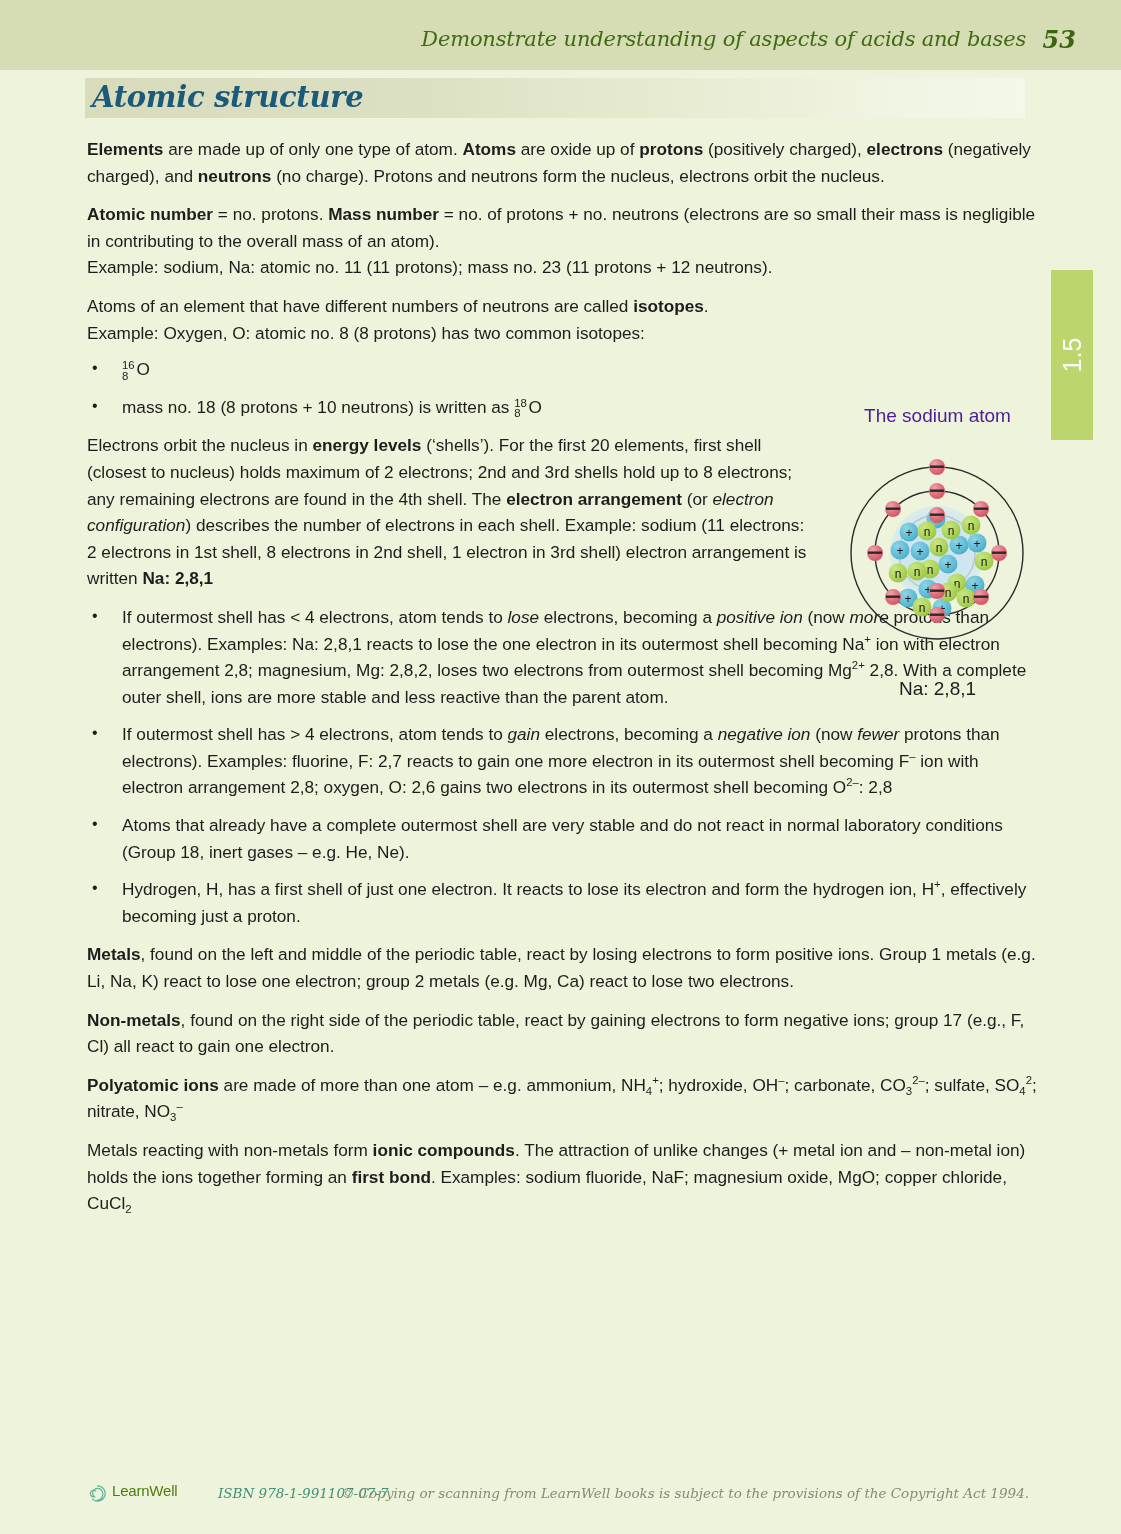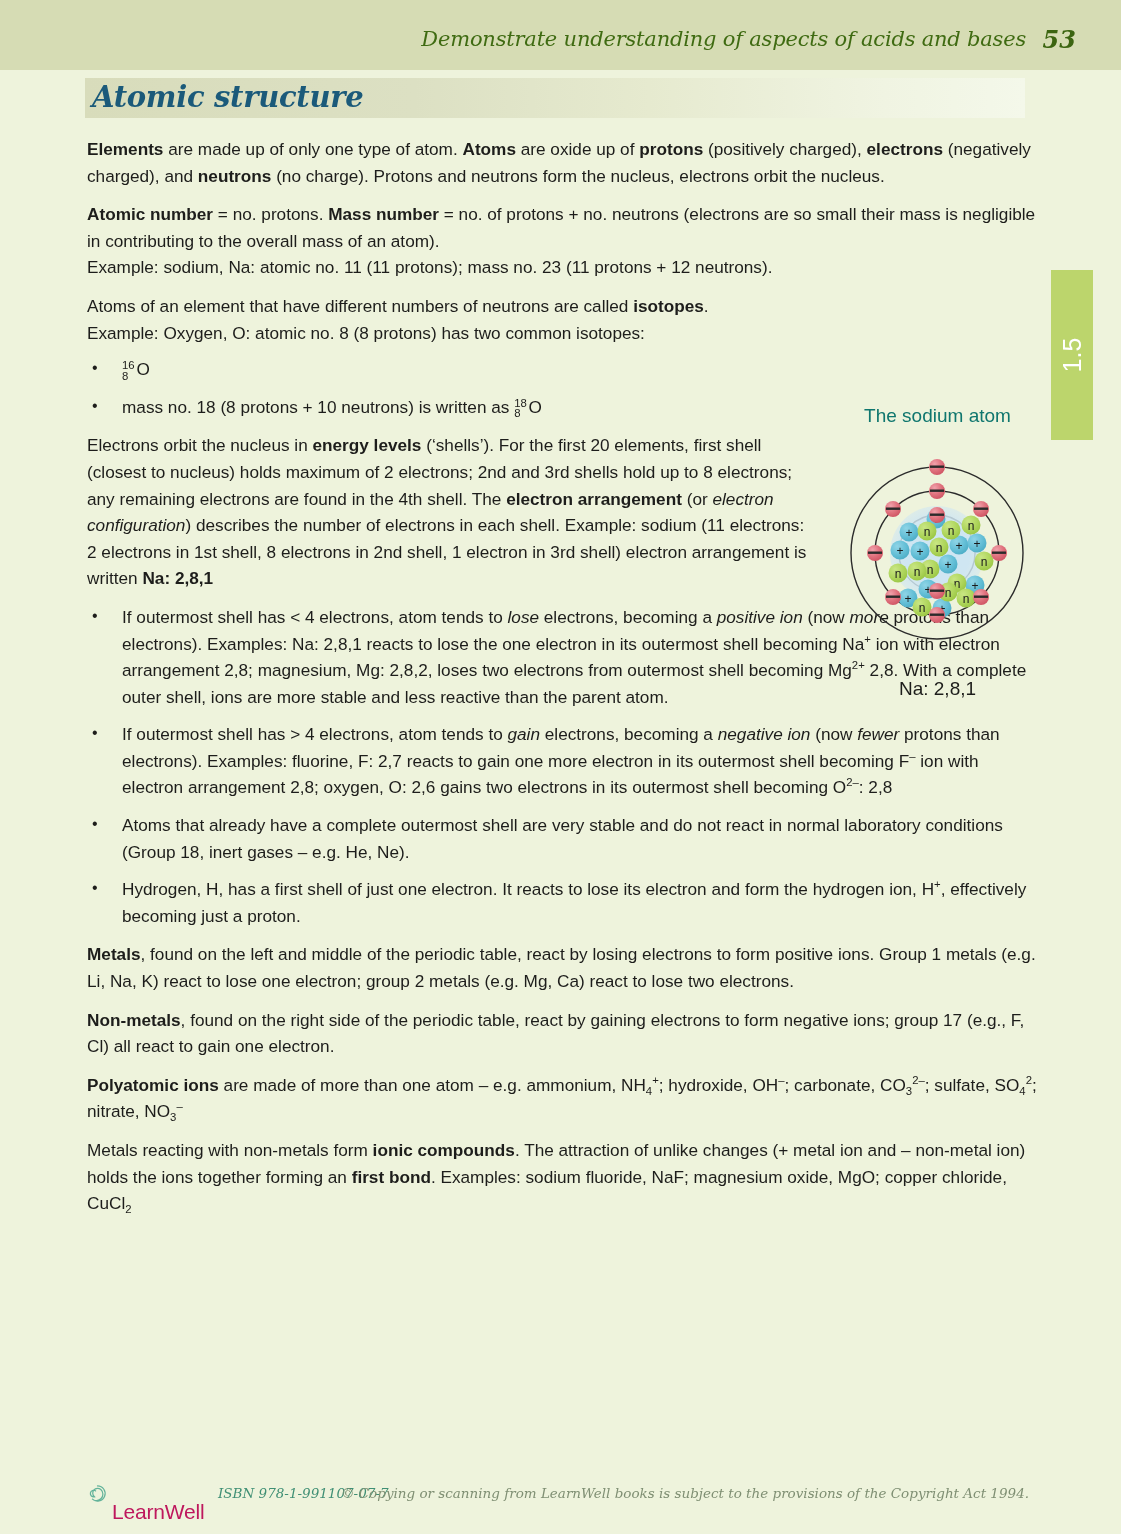--- a/index.html
+++ b/index.html
@@ -92,37 +92,37 @@
     content:"\2022";position:absolute;left:5px;top:-1px;font-size:16px;
   }
   .narrow{width:730px;}
   .narrow-ion{width:890px;}
   
   .figure{
     position:absolute;left:820px;top:405px;width:235px;height:295px;
   }
   .fig-caption-top{
     position:absolute;left:0;top:0;width:235px;text-align:center;
-    font-size:19px;color:#0f766e;
+    font-size:19px;color:#4c1d95;
   }
   .fig-caption-bottom{
     position:absolute;left:0;bottom:0;width:235px;text-align:center;
     font-size:19px;color:#1d1d1b;
   }
   .atom-svg{position:absolute;left:0;top:30px;}
   
   .footer{
     position:absolute;left:88px;bottom:28px;width:960px;height:24px;
   }
   .logo-mark{
     position:absolute;left:0;top:2px;width:19px;height:19px;
   }
   .logo-text{
-    position:absolute;left:24px;top:18px;
-    font-size:21px;color:#be185d;letter-spacing:-0.2px;
+    position:absolute;left:24px;top:0px;
+    font-size:15px;color:#4d7c0f;letter-spacing:-0.2px;
   }
   .footer-isbn{
     position:absolute;left:130px;top:3px;
     font-family:"DejaVu Serif", serif;
     font-style:italic;font-size:13.5px;color:#3f8f74;
   }
   .footer-copy{
     position:absolute;left:253px;top:3px;
     font-family:"DejaVu Serif", serif;
     font-style:italic;font-size:13.5px;color:#7f8f73;

